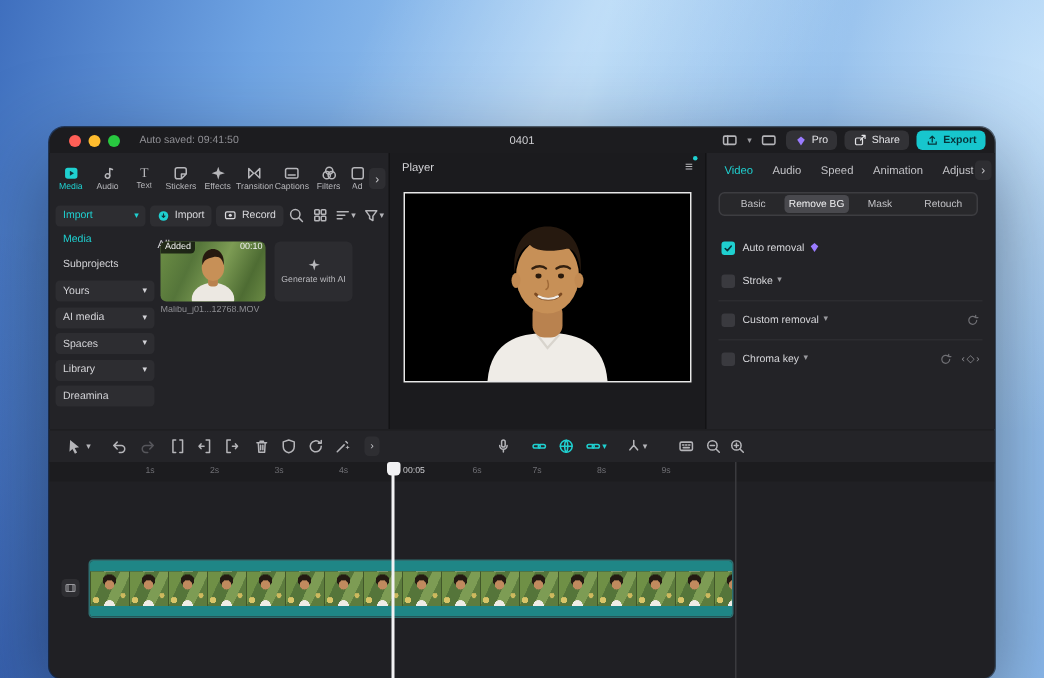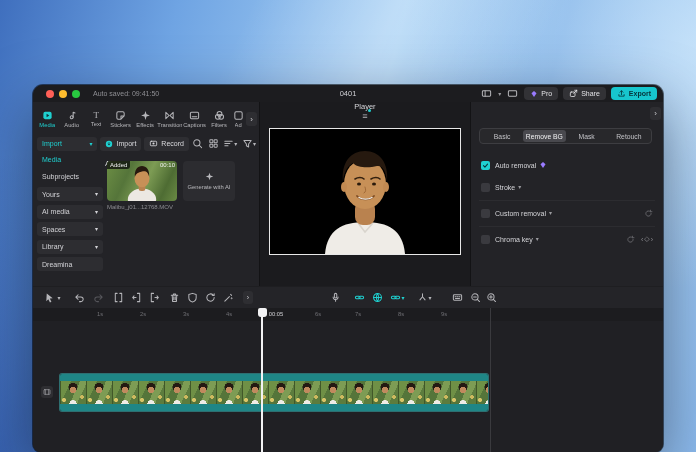--- a/index.html
+++ b/index.html
@@ -59,21 +59,21 @@
     padding:1px 3px;border-radius:0 0 3px 0;}
   .dur{position:absolute;right:2px;top:1px;color:#f0f0f0;font-size:6px;}
   .fname{position:absolute;left:2px;top:52px;width:70px;font-size:6px;color:#8d8d92;
     white-space:nowrap;overflow:hidden;text-overflow:ellipsis;}
   .gcard{position:absolute;left:78px;top:9px;width:52px;height:40px;border-radius:4px;background:#2c2c30;
     display:flex;flex-direction:column;align-items:center;justify-content:center;gap:3px;color:#b9b9bd;}
   .gcard .glbl{font-size:5.8px;text-align:center;}
   
   .p-center{width:210px;background:#1b1b1e;}
   .pc-head{position:absolute;left:0;top:0;right:0;height:18px;display:flex;align-items:center;
-    justify-content:space-between;padding:0 8px;flex-direction:column;}
+    justify-content:space-between;padding:0 8px;}
   .pc-title{font-size:7.5px;color:#d6d6da;}
   .menu-ic{position:relative;color:#b5b5b9;font-size:9px;}
   .menu-dot{position:absolute;right:-3px;top:-2px;width:3px;height:3px;border-radius:50%;background:#1fd0d0;}
   .vframe{position:absolute;left:9px;top:26px;width:190px;height:125px;background:#000;
     border:1px solid #e8e8e8;box-sizing:content-box;overflow:hidden;}
   .pc-ctrl{position:absolute;left:0;bottom:0;right:0;height:28px;display:flex;align-items:center;padding:0 8px;}
   .tc{font-family:"DejaVu Sans Mono",monospace;font-size:6.5px;}
   .tc.cur{color:#1fd0d0;}
   .tc.tot{color:#85858a;margin-left:4px;}
   .playbtn{position:absolute;left:106px;color:#e8e8ea;}
@@ -397,20 +397,28 @@
           <ellipse cx="89" cy="55" rx="2" ry="1.6" fill="#2a1a0c"></ellipse>
           <ellipse cx="104" cy="55" rx="2" ry="1.6" fill="#2a1a0c"></ellipse>
           <path d="M95 58c1 3 1 5-1 6" stroke="#a06a38" fill="none" stroke-linecap="round"></path>
           <path d="M87 67c4 4.5 13 4.5 17 0" stroke="#7c4a22" stroke-width="1.8" fill="none" stroke-linecap="round"></path>
           <path d="M89 68.5c3.4 2.2 9.6 2.2 13 0" stroke="#f3efe9" stroke-width="1.4" fill="none" stroke-linecap="round"></path>
         </svg>
       </div>
     </div>
 
     <div class="panel p-right">
+      <div class="rtabs">
+        <span class="rtab active">Video</span>
+        <span class="rtab">Audio</span>
+        <span class="rtab">Speed</span>
+        <span class="rtab">Animation</span>
+        <span class="rtab">Adjust</span>
+
+      </div>
       <div class="r-chevron">›</div>
 
       <div class="subtabs">
         <span class="stab">Basic</span>
         <span class="stab active">Remove BG</span>
         <span class="stab">Mask</span>
         <span class="stab">Retouch</span>
       </div>
 
       <div class="prow" style="top:56px">

